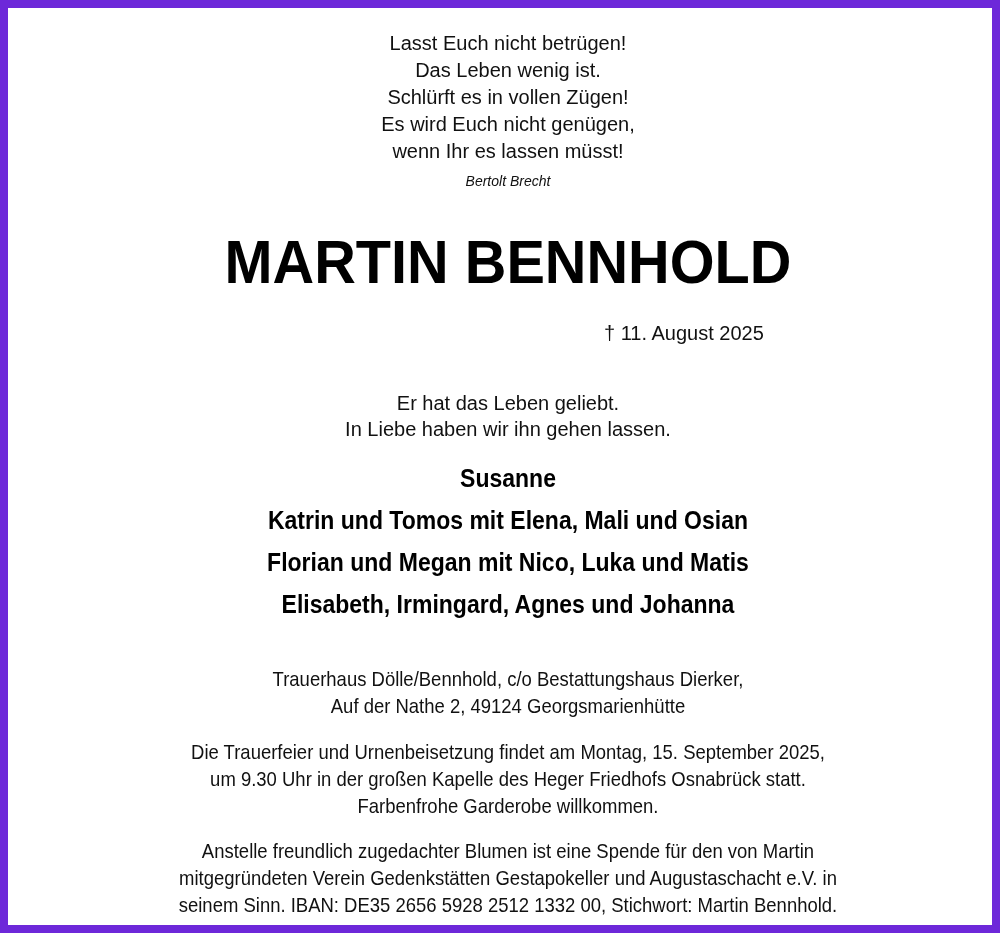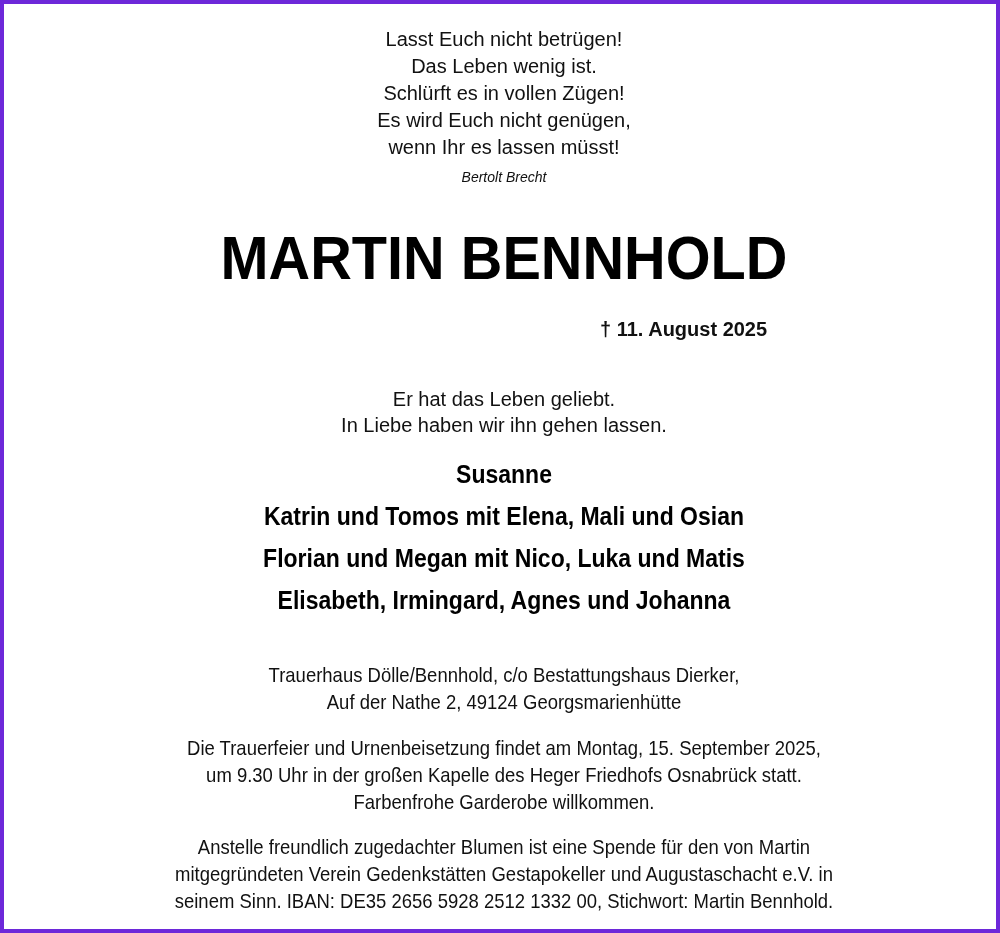--- a/index.html
+++ b/index.html
@@ -1,31 +1,31 @@
 <!DOCTYPE html>
 <html><head>
 <meta charset="utf-8">
 <style>
   html, body { margin: 0; padding: 0; background: #fff; }
   body { width: 1000px; height: 933px; overflow: hidden; }
   .frame {
     position: absolute; left: 0; top: 0;
     width: 1000px; height: 933px;
     box-sizing: border-box;
-    border: 4px solid #6d28d9;
+    border: 8px solid #6d28d9;
     background: #fff;
     font-family: "Liberation Sans", sans-serif;
     color: #111;
   }
   .line { position: absolute; left: 0; width: 1000px; text-align: center; white-space: nowrap; }
   .poem { font-size: 20px; line-height: 24px; }
   .author { font-size: 14px; font-style: italic; line-height: 18px; }
   .name { font-size: 62px; font-weight: bold; letter-spacing: 0px; transform: scaleX(0.93); transform-origin: 50% 50%; line-height: 70px; color: #000; }
   .birth { position: absolute; left: 210px; top: 314px; font-size: 20px; white-space: nowrap; }
-  .death { position: absolute; left: 596px; top: 314px; font-size: 20px; white-space: nowrap; font-weight: bold; }
+  .death { position: absolute; left: 596px; top: 314px; font-size: 20px; white-space: nowrap; }
   .motto { font-size: 20px; line-height: 24px; }
   .family { font-size: 25px; font-weight: bold; line-height: 30px; transform: scaleX(0.92); color: #000; }
   .info { font-size: 21px; line-height: 24px; transform: scaleX(0.88); transform-origin: 50% 50%; }
 </style>
 </head>
 <body>
 
 <div class="frame">
 
   <div>

